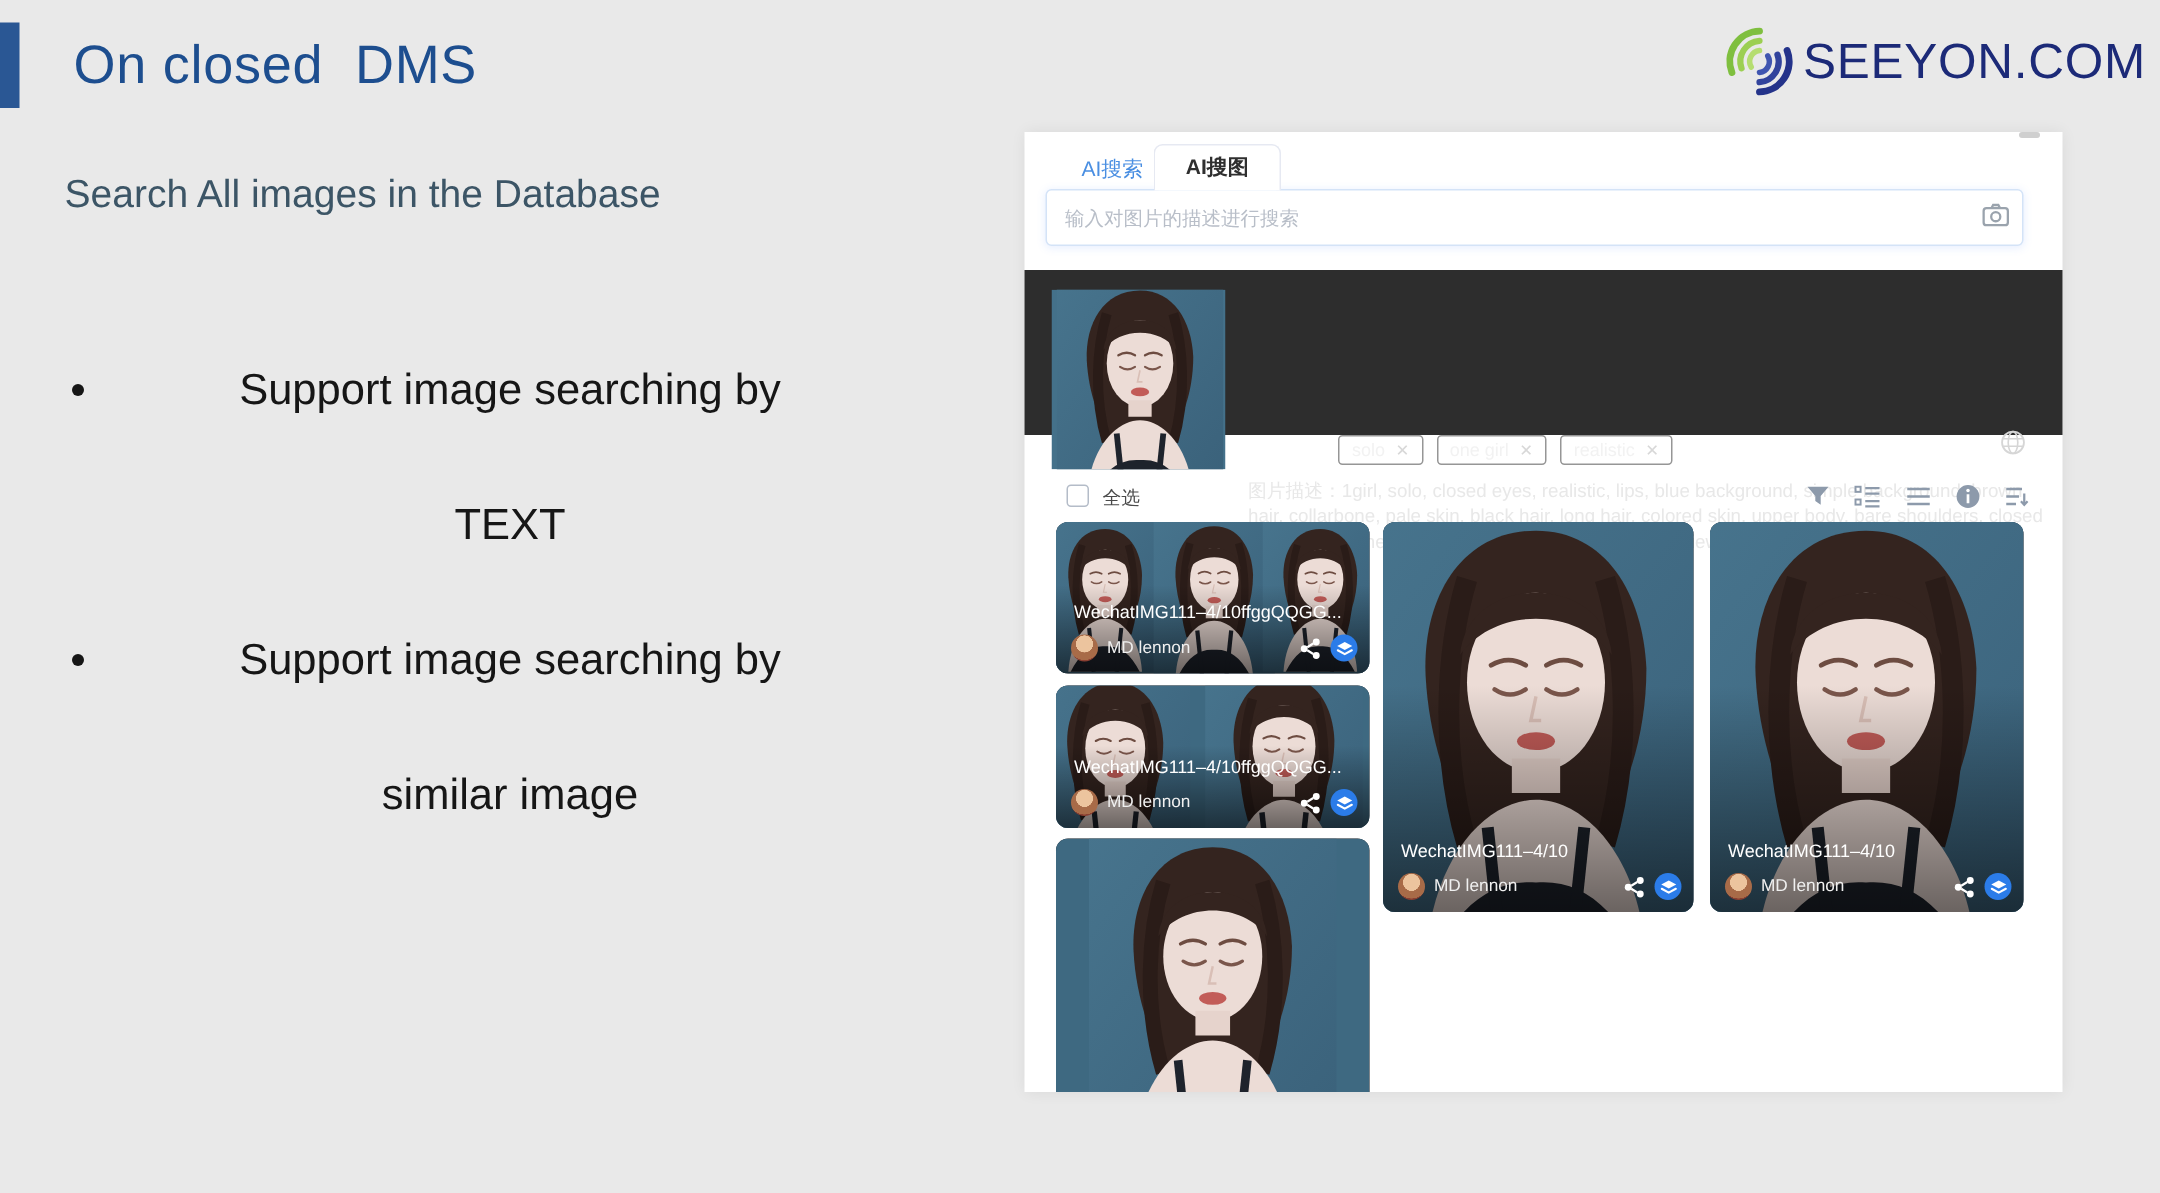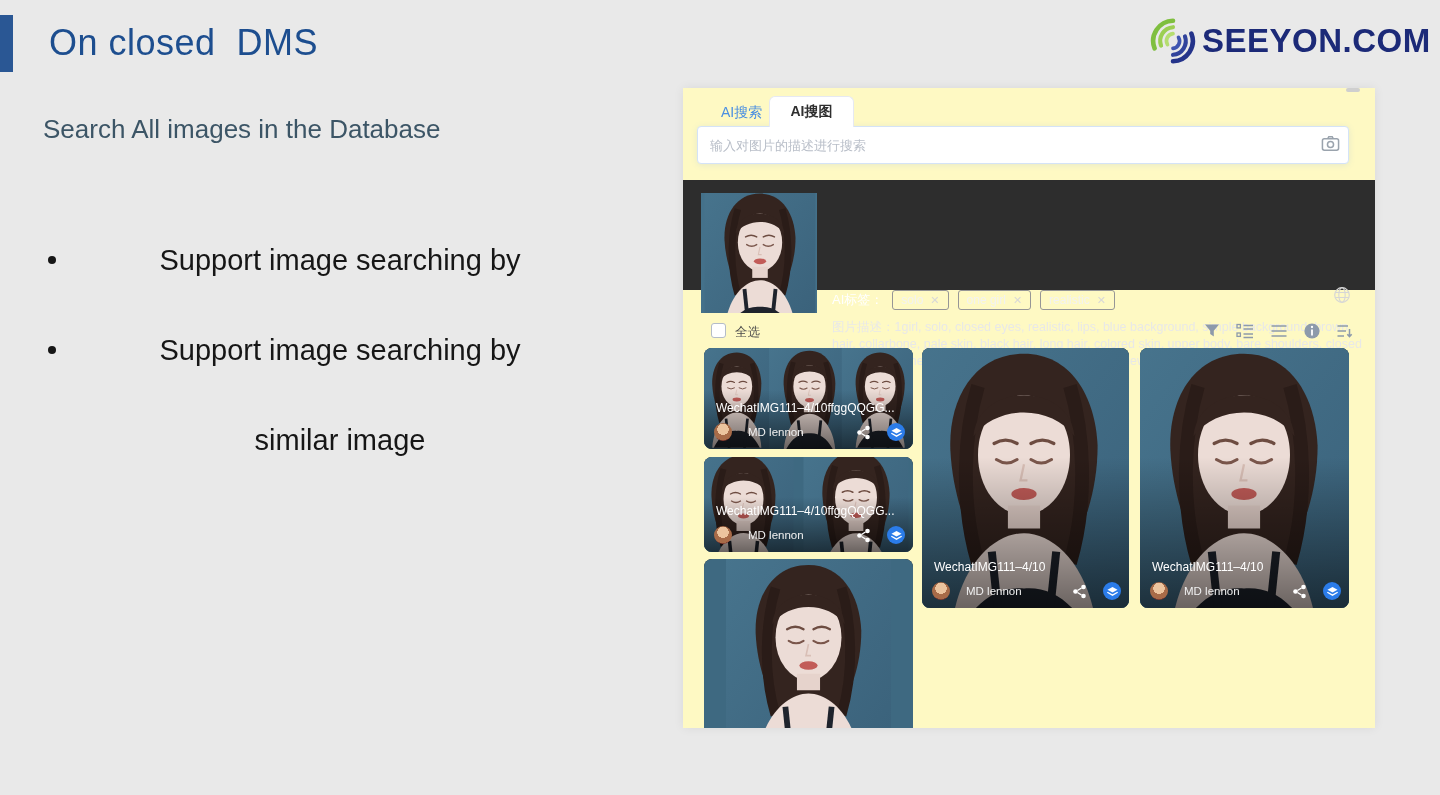--- a/index.html
+++ b/index.html
@@ -1,28 +1,28 @@
 <!DOCTYPE html>
 <html><head>
 <meta charset="utf-8">
 <style>
   html,body{margin:0;padding:0;}
   body{width:1440px;height:795px;background:#e9e9e9;font-family:"Liberation Sans",sans-serif;position:relative;overflow:hidden;}
   
   .accent-bar{position:absolute;left:0;top:15px;width:13px;height:57px;background:#2a5794;}
   .slide-title{position:absolute;left:49px;top:22px;font-size:36px;color:#1d4e8f;white-space:pre;letter-spacing:.5px;}
   .logo{position:absolute;left:1150px;top:18px;display:flex;align-items:center;gap:6px;}
-  .logo-text{font-size:33px;font-weight:bold;color:#1c2a78;text-transform:uppercase;letter-spacing:.5px;}
+  .logo-text{font-size:33px;font-weight:normal;color:#1c2a78;text-transform:uppercase;letter-spacing:.5px;}
   .heading{position:absolute;left:43px;top:114px;font-size:26px;color:#3c5566;}
   .bullets{position:absolute;left:44px;top:243px;width:560px;}
   .bullet-item{margin-bottom:12px;text-align:center;}
   .b-line{position:relative;padding-left:32px;font-size:29px;color:#161616;line-height:34px;margin-bottom:56px;}
   .b-line.first::before{content:"";position:absolute;left:4px;top:13px;width:8px;height:8px;border-radius:50%;background:#161616;}
   
-  .app-panel{position:absolute;left:683px;top:88px;width:692px;height:640px;background:#fef9c3;box-shadow:0 0 10px rgba(0,0,0,.07);}
+  .app-panel{position:absolute;left:683px;top:88px;width:692px;height:640px;background:#ffffff;box-shadow:0 0 10px rgba(0,0,0,.07);}
   .app-panel *{box-sizing:border-box;}
   .scroll-pill{position:absolute;left:663px;top:0;width:14px;height:4px;border-radius:2px;background:#cfcfcf;}
   .tab-inactive{position:absolute;left:38px;top:16px;font-size:14px;color:#4a8fe2;cursor:pointer;}
   .tab-active{position:absolute;left:86px;top:8px;width:85px;height:31px;background:#fff;border:1px solid #e6e9f2;border-bottom:none;border-radius:6px 6px 0 0;display:flex;align-items:center;justify-content:center;font-size:14px;font-weight:bold;color:#2f2f2f;z-index:2;}
   .search-wrap{position:absolute;left:14px;top:38px;width:652px;height:38px;}
   .search-input{width:100%;height:100%;border:1px solid #d4e3f7;border-radius:4px;padding:0 34px 0 12px;font-size:13px;color:#333;background:#fff;box-shadow:0 1px 6px rgba(90,140,255,.15);outline:none;font-family:"Liberation Sans",sans-serif;}
   .search-input::placeholder{color:#b8bec8;}
   .camera-ic{position:absolute;right:9px;top:8px;width:19px;height:19px;cursor:pointer;}
   .dark-panel{position:absolute;left:0;top:92px;width:692px;height:110px;background:#2d2d2d;}
   .thumb{position:absolute;left:18px;top:105px;width:116px;height:120px;overflow:hidden;z-index:3;}
@@ -34,21 +34,21 @@
   .globe{position:absolute;left:650px;top:106px;width:18px;height:18px;cursor:pointer;}
   .desc{position:absolute;left:149px;top:139px;width:532px;font-size:12.5px;line-height:17px;color:#e8e8e8;}
   .toolbar-check{position:absolute;left:28px;top:235px;width:15px;height:15px;border:1px solid #b4bcc8;border-radius:3px;background:#fff;cursor:pointer;}
   .toolbar-label{position:absolute;left:52px;top:236px;font-size:12.5px;color:#4a4a4a;}
   .tb-ic{position:absolute;top:234px;width:18px;height:18px;cursor:pointer;}
   
   .card{position:absolute;border-radius:8px;overflow:hidden;background:#11161d;cursor:pointer;}
   .card svg.pimg{position:absolute;left:0;top:0;width:100%;height:100%;display:block;}
   .shade{position:absolute;left:0;right:0;bottom:0;height:58%;background:linear-gradient(transparent,rgba(0,0,0,.55));}
   .card-name{position:absolute;left:12px;right:10px;bottom:34px;color:#fff;font-size:12px;white-space:nowrap;overflow:hidden;}
-  .card-foot{position:absolute;left:10px;right:8px;bottom:7px;height:20px;display:flex;align-items:center;gap:16px;}
+  .card-foot{position:absolute;left:10px;right:8px;bottom:7px;height:20px;display:flex;align-items:center;gap:6px;}
   .avatar{width:18px;height:18px;border-radius:50%;background:radial-gradient(circle at 50% 35%,#ecc49e 0 38%,#a86b48 39% 72%,#8a3f31 73%);flex:none;}
   .owner{font-size:11.5px;color:#f0f0f0;flex:1;white-space:nowrap;overflow:hidden;}
   .share-btn{width:15px;height:15px;flex:none;cursor:pointer;}
   .layer-btn{width:18px;height:18px;border-radius:50%;background:#2b7ce9;display:flex;align-items:center;justify-content:center;flex:none;cursor:pointer;}
   .layer-btn svg{width:11px;height:11px;}
   #card-1{left:21px;top:260px;width:209px;height:101px;}
   #card-2{left:21px;top:369px;width:209px;height:95px;}
   #card-3{left:21px;top:471px;width:209px;height:169px;border-radius:8px 8px 0 0;}
   #card-4{left:239px;top:260px;width:207px;height:260px;}
   #card-5{left:457px;top:260px;width:209px;height:260px;}
@@ -108,20 +108,21 @@
     <path d="M25 33 a8 8 0 0 0 6 -12" stroke="#3f55b0" stroke-width="4" fill="none" stroke-linecap="round"></path>
   </svg>
   <span class="logo-text">seeyon.com</span>
 </div>
 
 <div class="heading">Search All images in the Database</div>
 
 <div class="bullets">
   <div class="bullet-item">
     <div class="b-line first">Support image searching by</div>
+    <div class="b-line">TEXT</div>
   </div>
   <div class="bullet-item">
     <div class="b-line first">Support image searching by</div>
     <div class="b-line">similar image</div>
   </div>
 </div>
 
 <div class="app-panel">
   <div class="scroll-pill"></div>
 

